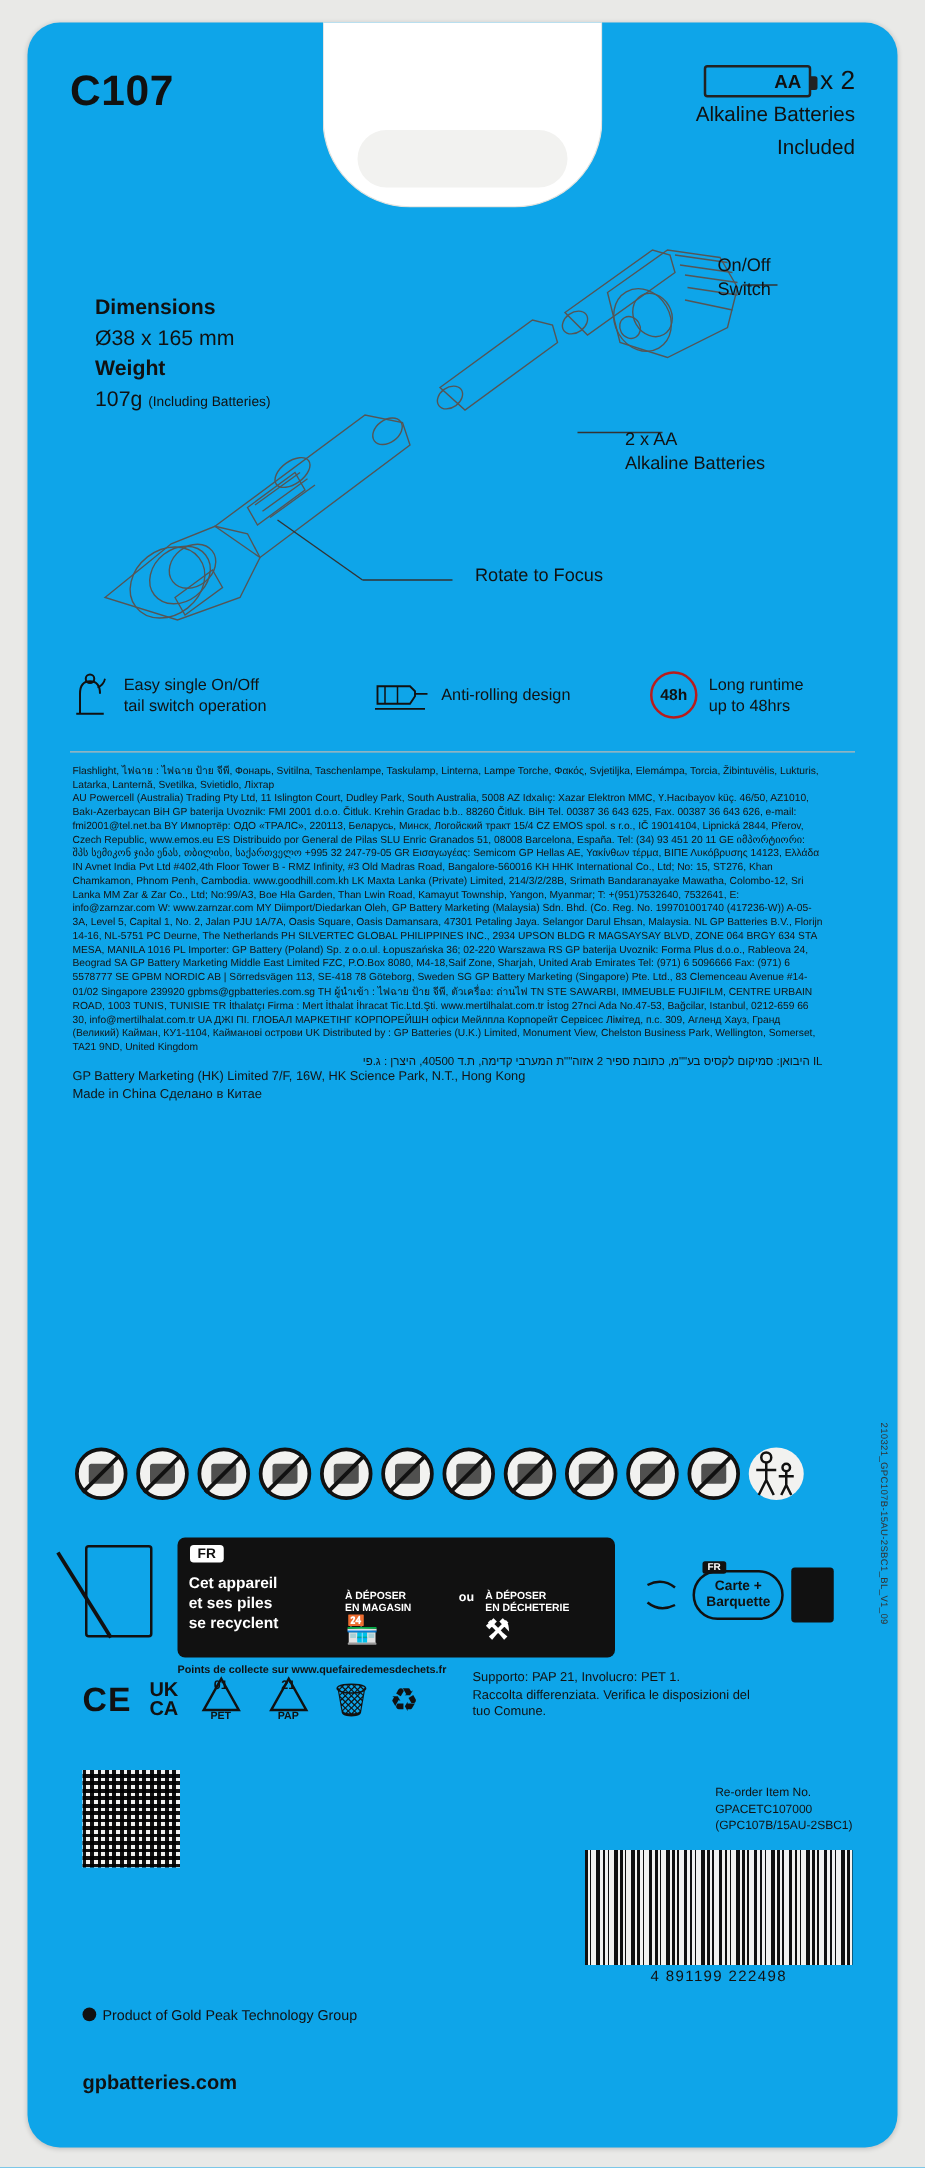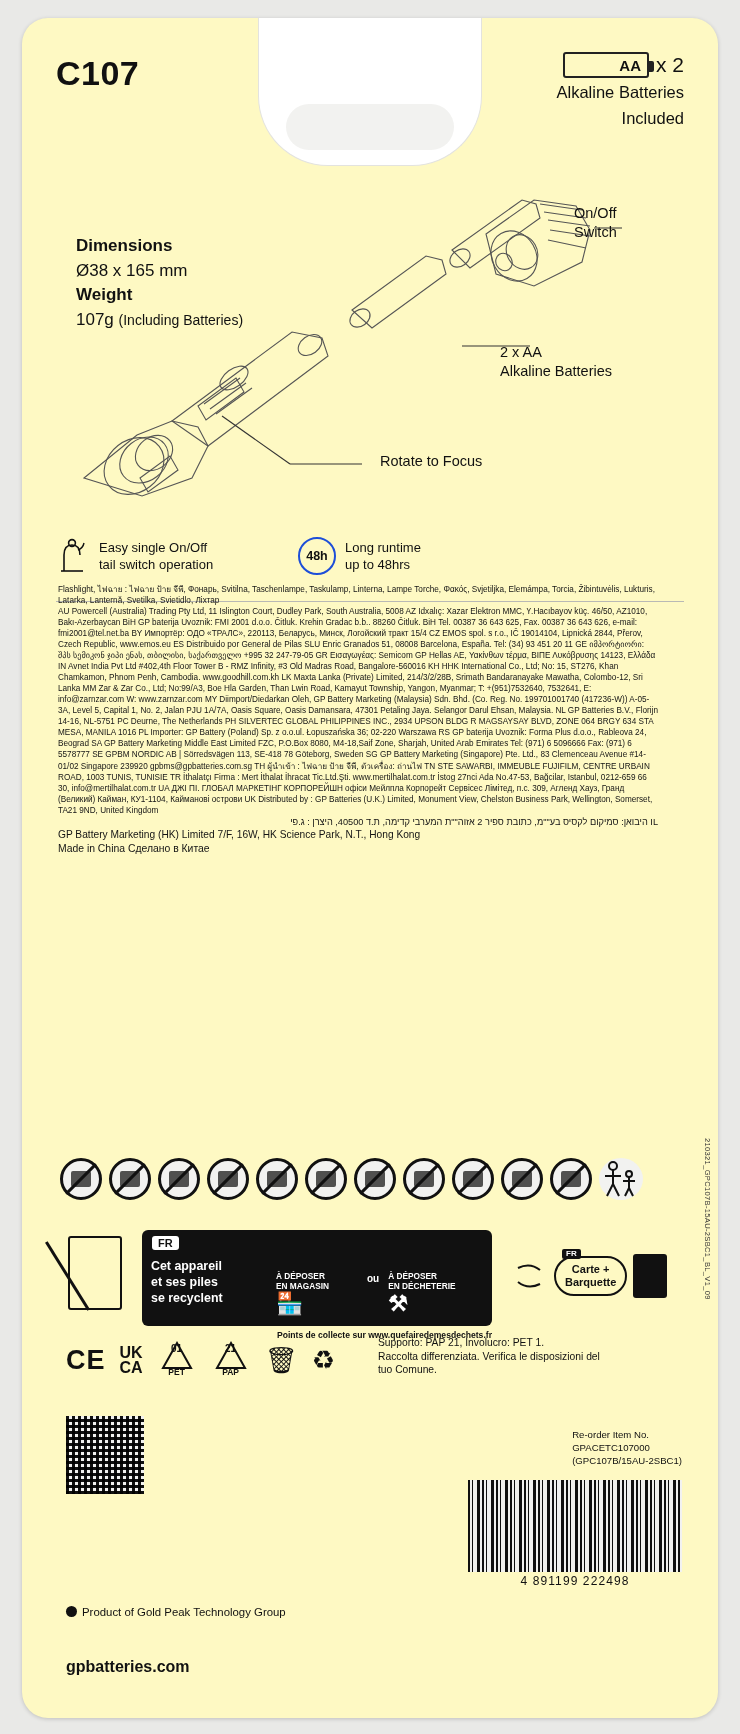--- a/index.html
+++ b/index.html
@@ -6,21 +6,21 @@
   body {
     width: 740px; height: 1734px;
     background: #e9e9e7;
     font-family: "Liberation Sans", sans-serif;
     overflow: hidden;
   }
   .card {
     position: absolute;
     left: 22px; top: 18px;
     width: 696px; height: 1700px;
-    background: #fef9c3;
+    background: #0ea5e9;
     border-radius: 26px;
     box-shadow: 0 1px 4px rgba(0,0,0,.18);
     overflow: hidden;
   }
   .hang-hole {
     position: absolute; left: 236px; top: -10px;
     width: 224px; height: 158px;
     background: #ffffff;
     border-radius: 0 0 70px 70px;
     border: 1px solid #e3e3df;
@@ -49,49 +49,49 @@
     width:6px; height:11px; background:#222; border-radius:0 2px 2px 0;
   }
   .batt-icon span { font-size: 15px; font-weight: bold; color:#111; }
   .batt-x { font-size: 21px; color:#111; }
   .batt-line { font-size: 16.5px; color:#111; line-height: 1.32; margin-top: 4px; }
 
   
   .specs { position: absolute; left: 54px; top: 216px; color:#111; }
   .specs .b { font-size: 17px; font-weight: bold; line-height: 1.45; }
   .specs .v { font-size: 17px; line-height: 1.45; }
-  .specs .v small { font-size: 14px; }
+  .specs .v small { font-size: 11px; }
 
   
   .diagram { position:absolute; left:0; top:160px; width:696px; height:360px; }
   .callout { position:absolute; font-size:14.5px; color:#111; line-height:1.3; }
   .co-switch { left:552px; top:186px; }
   .co-batt   { left:478px; top:325px; }
   .co-focus  { left:358px; top:434px; }
 
   
   .features {
     position:absolute; left:34px; top:508px; width:628px; height:60px;
     display:flex; align-items:center; gap:10px;
   }
   .feat { display:flex; align-items:center; gap:9px; }
   .feat-txt { font-size:13px; color:#111; line-height:1.32; }
   .badge48 {
-    width:38px;height:38px;border:2px solid #1d4ed8;border-radius:50%;
+    width:38px;height:38px;border:2px solid #b91c1c;border-radius:50%;
     display:flex;align-items:center;justify-content:center;
     font-size:12.5px;font-weight:bold;color:#111;flex:none;
   }
   .hr {
     position:absolute; left:34px; top:583px; width:628px;
     border-top:1px solid #b9b9b5;
   }
 
   
   .legal {
-    position:absolute; left:36px; top:566px; width:600px;
+    position:absolute; left:36px; top:593px; width:600px;
     font-size:8.2px; line-height:1.345; color:#141414; text-align:left;
   }
   .legal p { margin:0; }
   .made { font-size:10.4px; margin-top:2px; }
 
   .sidecode {
     position:absolute; right:6px; top:1120px;
     writing-mode: vertical-rl;
     font-size:7.6px; color:#333; letter-spacing:.3px;
   }
@@ -125,21 +125,21 @@
   .fr-tag {
     background:#fff;color:#111;font-size:11px;font-weight:bold;
     padding:1px 6px;border-radius:3px;position:absolute;left:10px;top:6px;
   }
   .fr-text { font-size:12.4px; line-height:1.27; font-weight:bold; margin-top:10px; width:116px;}
   .fr-box { text-align:left; font-size:8.3px; line-height:1.2; font-weight:bold; width:82px;margin-top:32px; }
   .fr-ou { font-size:10px; font-weight:bold; align-self:center; }
   .fr-ico { font-size:22px; line-height:1; display:block; margin:2px auto 1px; }
   .fr-foot {
     position:absolute; left:120px; top:1312px; width:350px;
-    font-size:8.6px; color:#111; text-align:right; font-weight:bold;
+    font-size:8.6px; color:#111; text-align:left; font-weight:bold;
   }
   .binicon {
     position:absolute; left:46px; top:1218px; width:54px; height:74px;
     border:2px solid #111; border-radius:3px;
   }
   .binicon:after{
     content:"";position:absolute;left:-4px;top:-2px;width:3px;height:80px;
     background:#111;transform:rotate(-32deg);
   }
 
@@ -296,20 +296,29 @@
       <svg width="34" height="38" viewBox="0 0 34 38">
         <path d="M8 34 L8 18 Q8 8 16 8 Q24 8 24 18" fill="none" stroke="#111" stroke-width="1.6"></path>
         <path d="M5 34 L27 34" stroke="#111" stroke-width="1.6"></path>
         <circle cx="16" cy="6" r="3.4" fill="none" stroke="#111" stroke-width="1.6"></circle>
         <path d="M22 13 q5 -2 6 -7" fill="none" stroke="#111" stroke-width="1.4"></path>
       </svg>
       <div class="feat-txt" style="white-space:pre-line">Easy single On/Off
 tail switch operation</div>
     </div>
 
+    <div class="feat" style="width:212px">
+      <svg width="46" height="34" viewBox="0 0 46 34">
+        <path d="M4 24 L30 24 L34 18 L34 14 L30 10 L4 10 Z" fill="none" stroke="#111" stroke-width="1.5"></path>
+        <path d="M10 10 L10 24 M20 10 L20 24" stroke="#111" stroke-width="1.2"></path>
+        <path d="M34 16 L44 16" stroke="#111" stroke-width="1.4"></path>
+        <path d="M2 28 L42 28" stroke="#111" stroke-width="1.4"></path>
+      </svg>
+      <div class="feat-txt" style="white-space:pre-line">Anti-rolling design</div>
+    </div>
 
     <div class="feat">
       <div class="badge48">48h</div>
       <div class="feat-txt" style="white-space:pre-line">Long runtime
 up to 48hrs</div>
     </div>
   </div>
 
   <div class="hr"></div>
 

